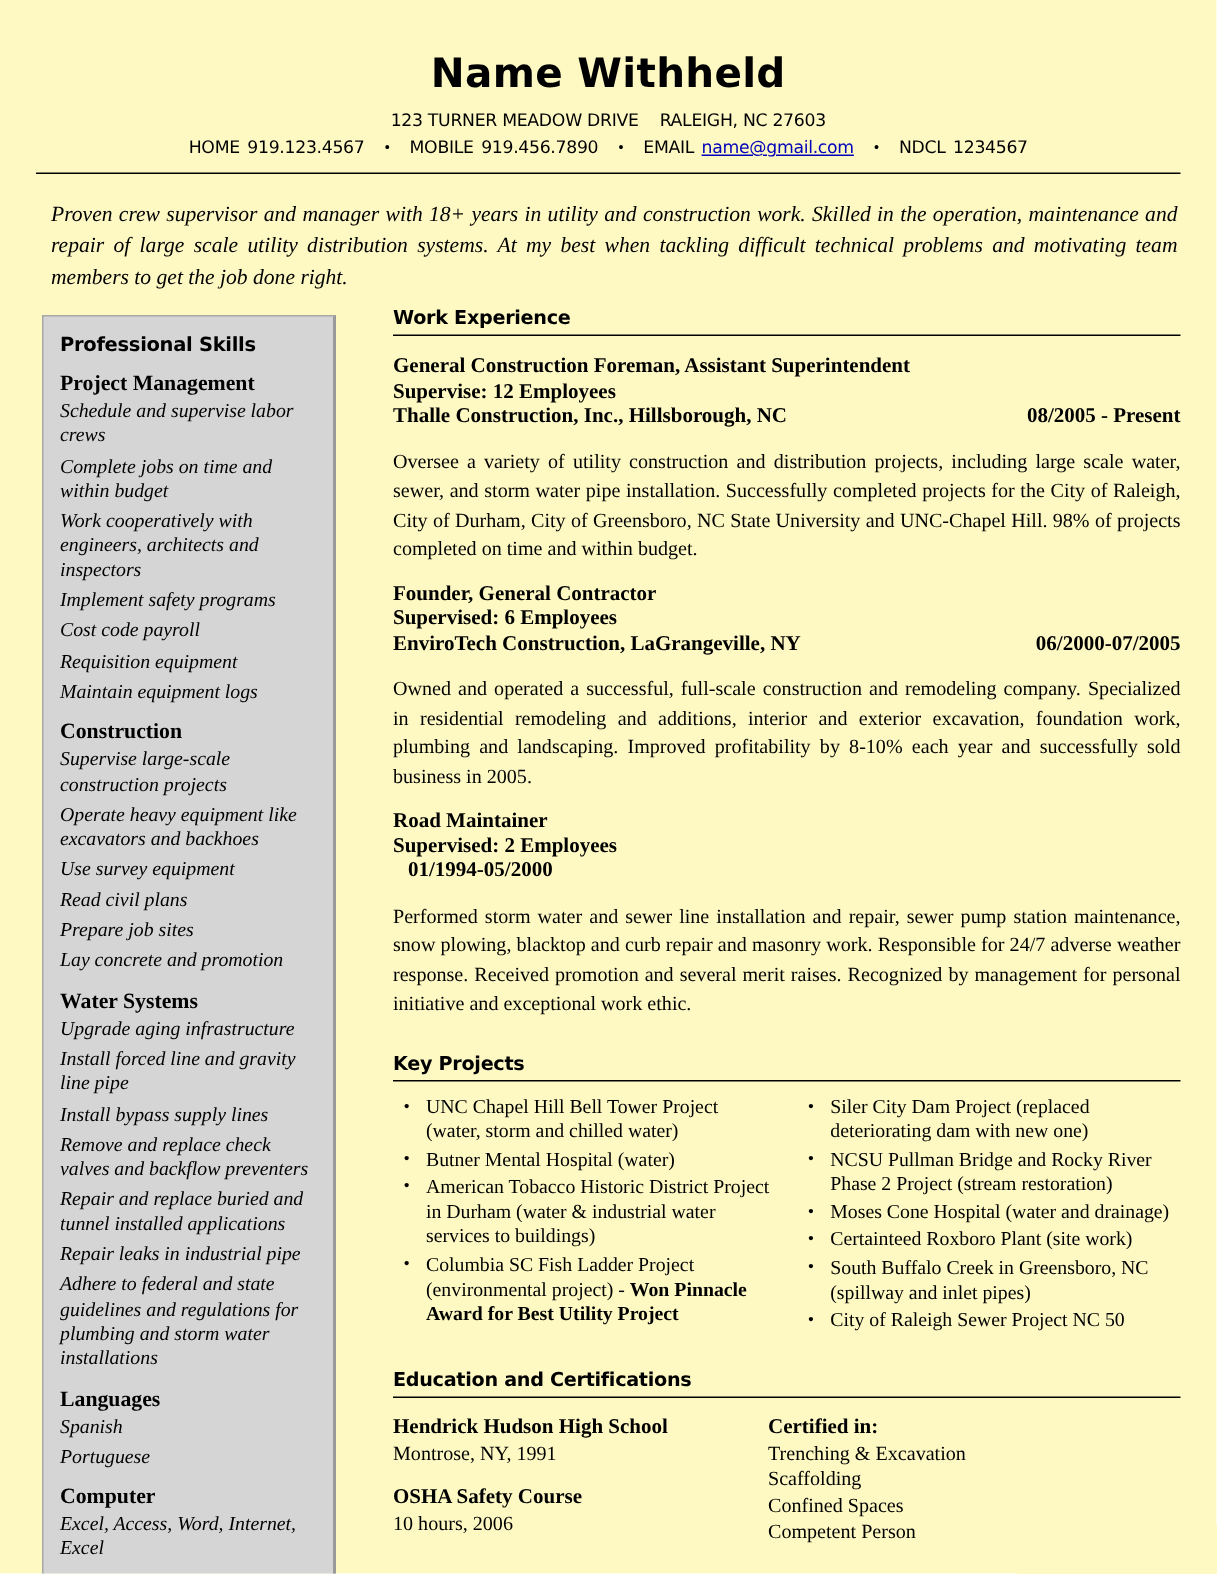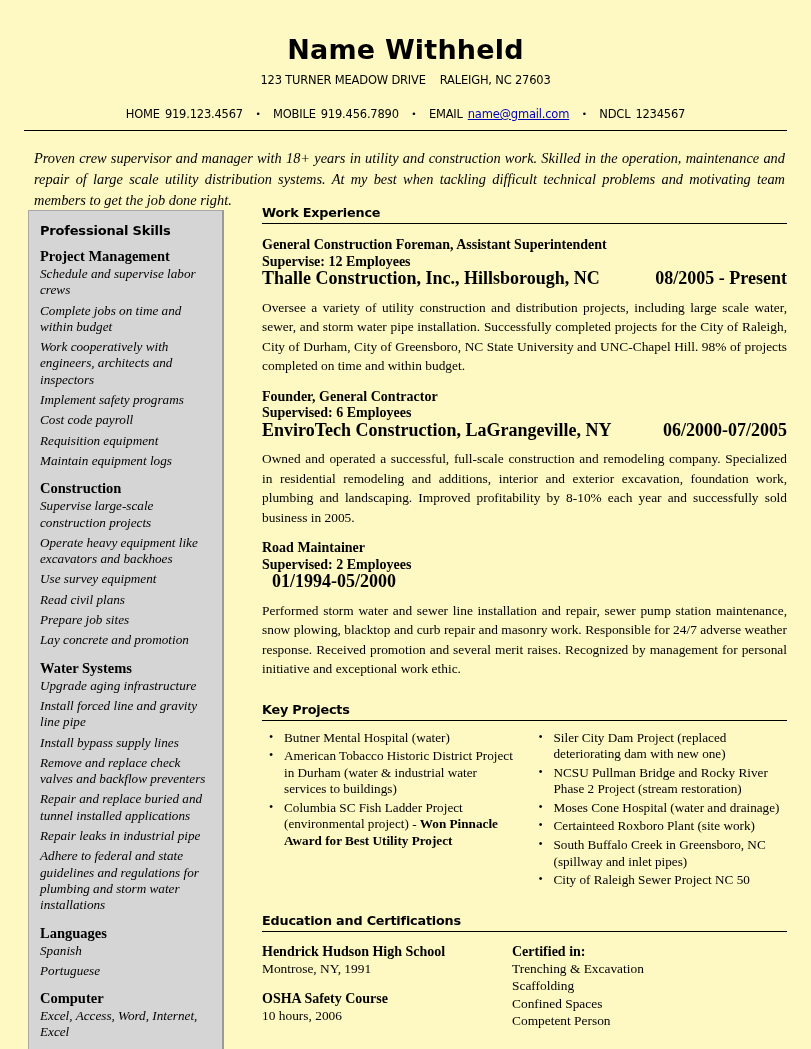--- a/index.html
+++ b/index.html
@@ -43,21 +43,21 @@
     font-size: 11.5px;
     line-height: 16px;
     letter-spacing: -0.2px;
   }
   .addr-line .gap { display: inline-block; width: 14px; }
   .contact-line {
     font-family: "DejaVu Sans", sans-serif;
     font-size: 11.5px;
     line-height: 17px;
     letter-spacing: -0.2px;
-    margin-top: 18px;
+    margin-top: 2px;
   }
   .contact-line .sep {
     display: inline-block;
     padding: 0 9px;
     font-size: 9px;
     vertical-align: 1px;
   }
   .contact-line .lbl { display: inline-block; padding-right: 5px; }
   .email-link {
     color: #0000bb;
@@ -147,21 +147,21 @@
     font-weight: bold;
     font-size: 14px;
     line-height: 16.5px;
   }
   .job-row {
     display: flex;
     justify-content: space-between;
     align-items: baseline;
     font-family: "Liberation Serif", serif;
     font-weight: bold;
-    font-size: 18px;
+    font-size: 14px;
     line-height: 16.5px;
   }
   .job-dates { white-space: nowrap; padding-left: 10px; }
   .job-desc {
     font-family: "Liberation Serif", serif;
     font-size: 13.4px;
     line-height: 19.5px;
     text-align: justify;
     margin-top: 11px;
   }
@@ -325,20 +325,21 @@
               <div class="job-desc">Performed storm water and sewer line installation and repair, sewer pump station maintenance, snow plowing, blacktop and curb repair and masonry work. Responsible for 24/7 adverse weather response. Received promotion and several merit raises. Recognized by management for personal initiative and exceptional work ethic.</div>
             </div>
           </div>
       </section>
 
       <section class="projects-section">
         <div class="section-head">Key Projects</div>
         <div class="projects-cols">
           <div class="proj-col">
             <ul class="proj-list" id="proj-left">
+                <li><span>UNC Chapel Hill Bell Tower Project (water, storm and chilled water)</span></li>
                 <li><span>Butner Mental Hospital (water)</span></li>
                 <li><span>American Tobacco Historic District Project in Durham (water &amp; industrial water services to buildings)</span></li>
                 <li><span>Columbia SC Fish Ladder Project (environmental project) - </span><b>Won Pinnacle Award for Best Utility Project</b></li>
               </ul>
           </div>
           <div class="proj-col">
             <ul class="proj-list" id="proj-right">
                 <li><span>Siler City Dam Project (replaced deteriorating dam with new one)</span></li>
                 <li><span>NCSU Pullman Bridge and Rocky River Phase 2 Project (stream restoration)</span></li>
                 <li><span>Moses Cone Hospital (water and drainage)</span></li>

